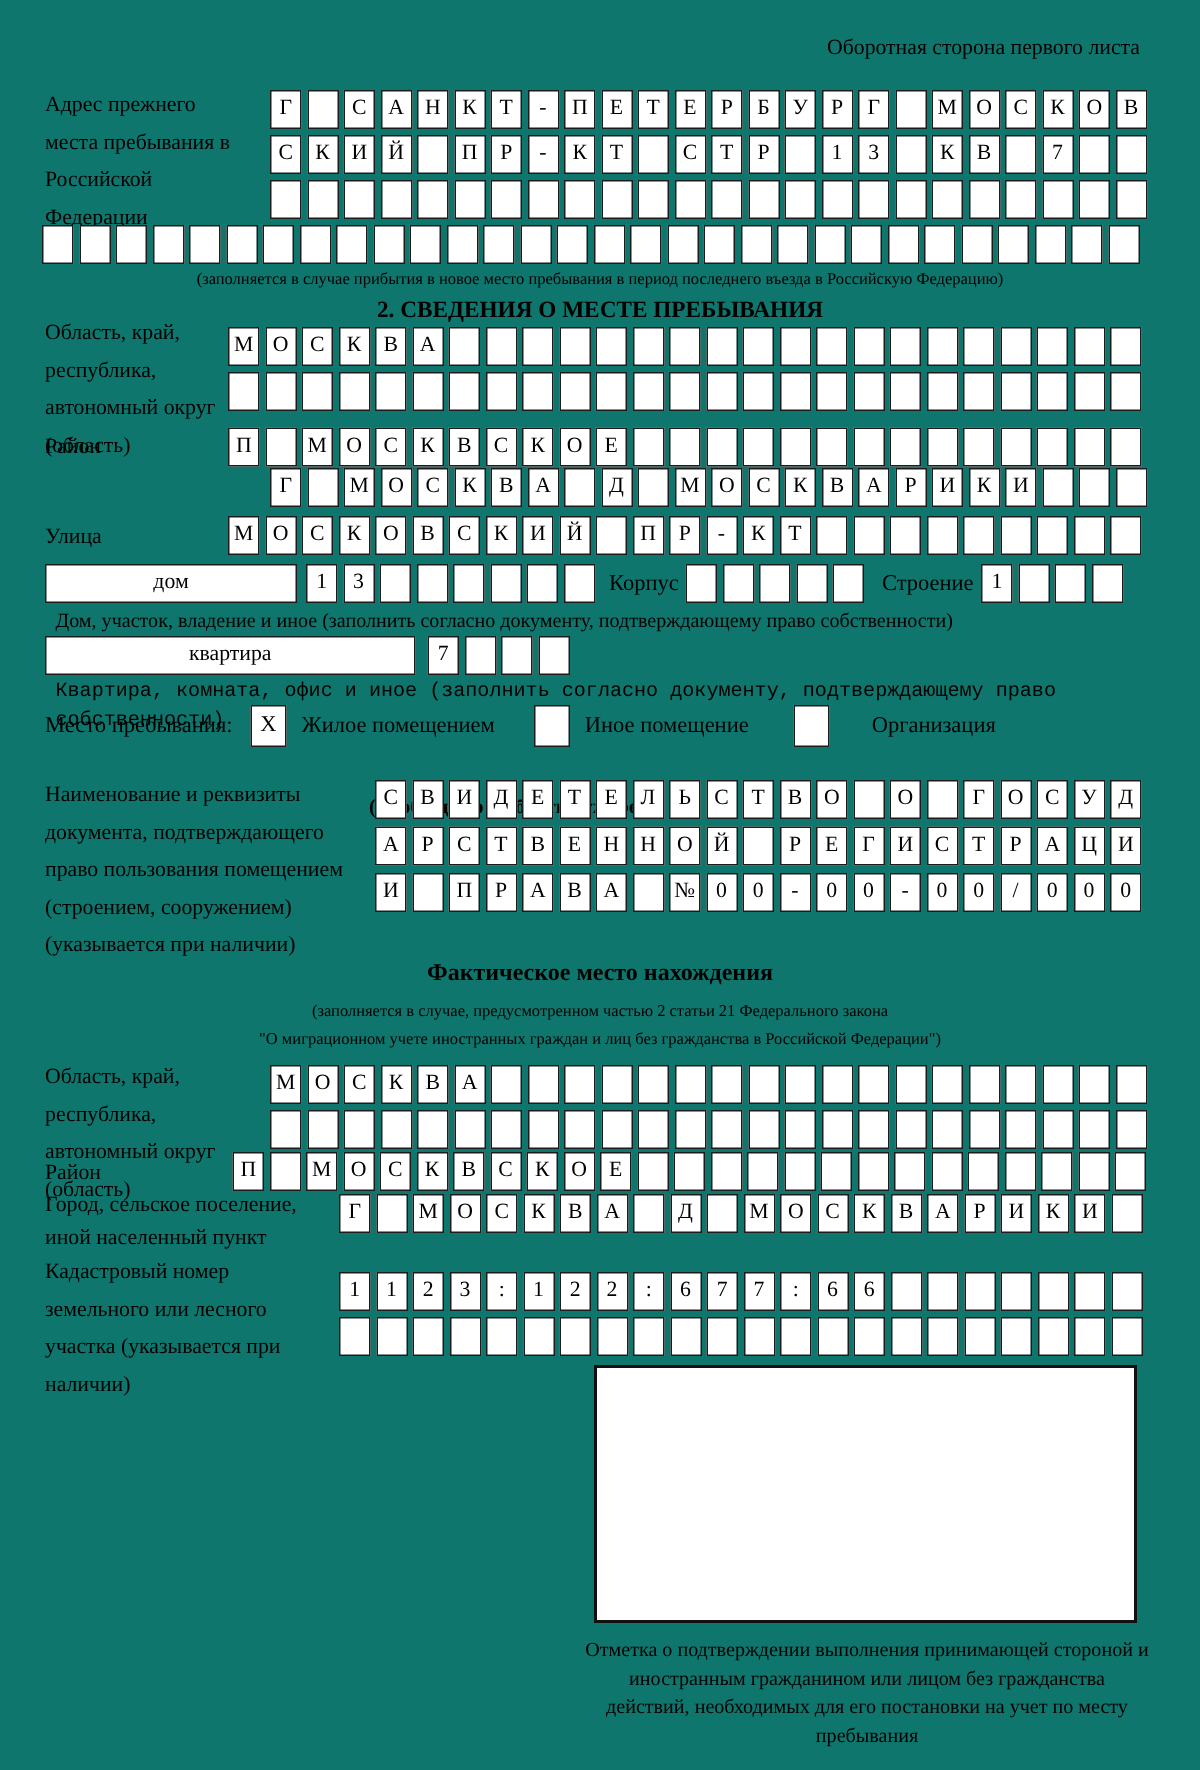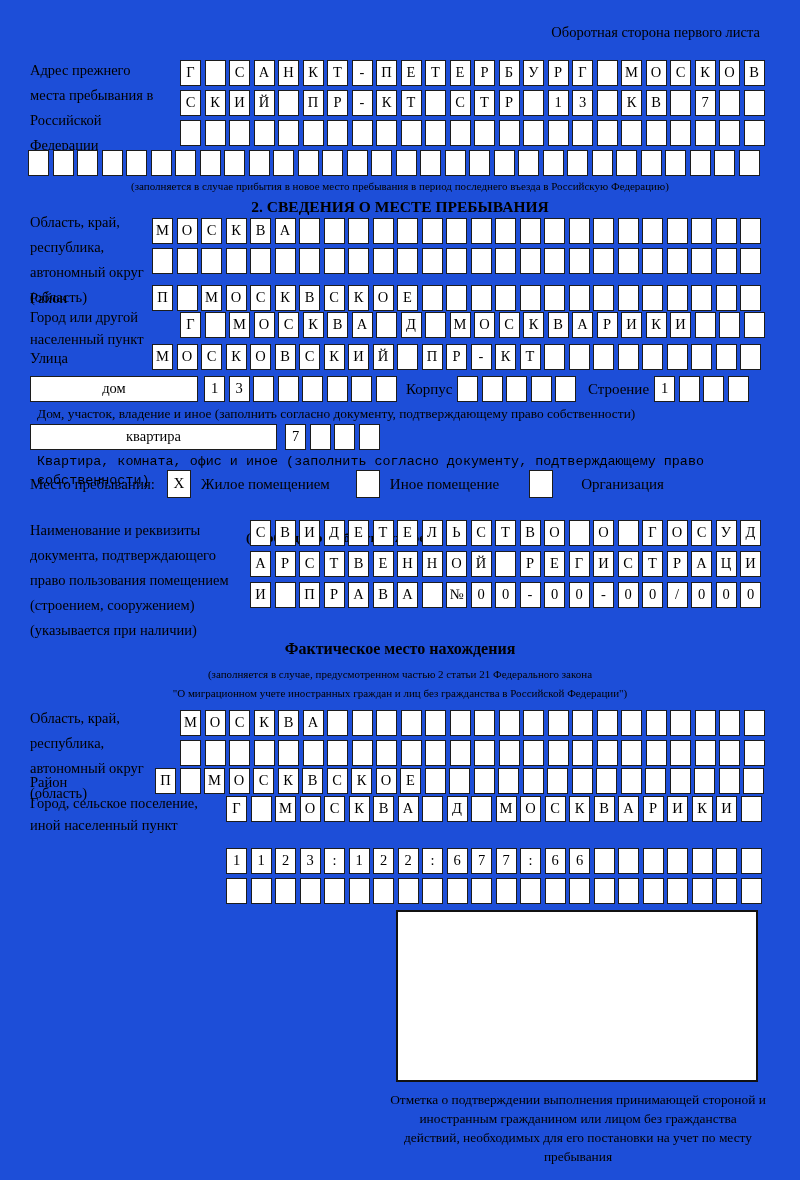--- a/index.html
+++ b/index.html
@@ -1,19 +1,19 @@
 <!DOCTYPE html>
 <html><head>
 <meta charset="utf-8">
 <style>
   html,body { margin:0; padding:0; background:#ffffff; }
   .page {
     position:relative;
     width:800px; height:1180px;
-    background:#1d4ed8;
+    background:#0f766e;
     color:#000;
     font-family:"Liberation Serif", serif;
     overflow:hidden;
   }
   .abs { position:absolute; }
   .lbl { font-size:14.5px; line-height:25px; }
   .small { font-size:11px; }
   .center { text-align:center; width:800px; left:0; }
   .bold { font-weight:bold; }
   .grid-row { white-space:nowrap; height:26px; margin-bottom:4px; }
@@ -71,21 +71,20 @@
 
   <div class="abs lbl" style="left:30px; top:210px; width:116px;">Область, край, республика, автономный округ (область)</div>
   <div class="abs" style="left:152px; top:218px;">
     <div class="grid-row"><span class="cb">М</span><span class="cb">О</span><span class="cb">С</span><span class="cb">К</span><span class="cb">В</span><span class="cb">А</span><span class="cb"></span><span class="cb"></span><span class="cb"></span><span class="cb"></span><span class="cb"></span><span class="cb"></span><span class="cb"></span><span class="cb"></span><span class="cb"></span><span class="cb"></span><span class="cb"></span><span class="cb"></span><span class="cb"></span><span class="cb"></span><span class="cb"></span><span class="cb"></span><span class="cb"></span><span class="cb"></span><span class="cb"></span></div>
     <div class="grid-row"><span class="cb"></span><span class="cb"></span><span class="cb"></span><span class="cb"></span><span class="cb"></span><span class="cb"></span><span class="cb"></span><span class="cb"></span><span class="cb"></span><span class="cb"></span><span class="cb"></span><span class="cb"></span><span class="cb"></span><span class="cb"></span><span class="cb"></span><span class="cb"></span><span class="cb"></span><span class="cb"></span><span class="cb"></span><span class="cb"></span><span class="cb"></span><span class="cb"></span><span class="cb"></span><span class="cb"></span><span class="cb"></span></div>
   </div>
 
   <div class="abs lbl" style="left:30px; top:286px;">Район</div>
   <div class="abs grid-row" style="left:152px; top:285px;"><span class="cb">П</span><span class="cb"></span><span class="cb">М</span><span class="cb">О</span><span class="cb">С</span><span class="cb">К</span><span class="cb">В</span><span class="cb">С</span><span class="cb">К</span><span class="cb">О</span><span class="cb">Е</span><span class="cb"></span><span class="cb"></span><span class="cb"></span><span class="cb"></span><span class="cb"></span><span class="cb"></span><span class="cb"></span><span class="cb"></span><span class="cb"></span><span class="cb"></span><span class="cb"></span><span class="cb"></span><span class="cb"></span><span class="cb"></span></div>
 
-  <div class="abs lbl" style="left:30px; top:306px; width:136px; line-height:22px;">Город или другой населенный пункт</div>
   <div class="abs grid-row" style="left:180px; top:312px;"><span class="cb">Г</span><span class="cb"></span><span class="cb">М</span><span class="cb">О</span><span class="cb">С</span><span class="cb">К</span><span class="cb">В</span><span class="cb">А</span><span class="cb"></span><span class="cb">Д</span><span class="cb"></span><span class="cb">М</span><span class="cb">О</span><span class="cb">С</span><span class="cb">К</span><span class="cb">В</span><span class="cb">А</span><span class="cb">Р</span><span class="cb">И</span><span class="cb">К</span><span class="cb">И</span><span class="cb"></span><span class="cb"></span><span class="cb"></span></div>
 
   <div class="abs lbl" style="left:30px; top:346px;">Улица</div>
   <div class="abs grid-row" style="left:152px; top:344px;"><span class="cb">М</span><span class="cb">О</span><span class="cb">С</span><span class="cb">К</span><span class="cb">О</span><span class="cb">В</span><span class="cb">С</span><span class="cb">К</span><span class="cb">И</span><span class="cb">Й</span><span class="cb"></span><span class="cb">П</span><span class="cb">Р</span><span class="cb">-</span><span class="cb">К</span><span class="cb">Т</span><span class="cb"></span><span class="cb"></span><span class="cb"></span><span class="cb"></span><span class="cb"></span><span class="cb"></span><span class="cb"></span><span class="cb"></span><span class="cb"></span></div>
 
   <div class="abs flexrow" style="left:30px; top:376px;">
     <span class="widebox" style="width:168px; margin-right:6px;">дом</span>
     <span class="grid-row"><span class="cb">1</span><span class="cb">3</span><span class="cb"></span><span class="cb"></span><span class="cb"></span><span class="cb"></span><span class="cb"></span><span class="cb"></span></span>
     <span class="inline-label" style="margin:0 5px 0 6px;">Корпус</span>
     <span class="grid-row"><span class="cb"></span><span class="cb"></span><span class="cb"></span><span class="cb"></span><span class="cb"></span></span>
@@ -127,20 +126,21 @@
     <div class="grid-row"><span class="cb">М</span><span class="cb">О</span><span class="cb">С</span><span class="cb">К</span><span class="cb">В</span><span class="cb">А</span><span class="cb"></span><span class="cb"></span><span class="cb"></span><span class="cb"></span><span class="cb"></span><span class="cb"></span><span class="cb"></span><span class="cb"></span><span class="cb"></span><span class="cb"></span><span class="cb"></span><span class="cb"></span><span class="cb"></span><span class="cb"></span><span class="cb"></span><span class="cb"></span><span class="cb"></span><span class="cb"></span></div>
     <div class="grid-row"><span class="cb"></span><span class="cb"></span><span class="cb"></span><span class="cb"></span><span class="cb"></span><span class="cb"></span><span class="cb"></span><span class="cb"></span><span class="cb"></span><span class="cb"></span><span class="cb"></span><span class="cb"></span><span class="cb"></span><span class="cb"></span><span class="cb"></span><span class="cb"></span><span class="cb"></span><span class="cb"></span><span class="cb"></span><span class="cb"></span><span class="cb"></span><span class="cb"></span><span class="cb"></span><span class="cb"></span></div>
   </div>
 
   <div class="abs lbl" style="left:30px; top:770px;">Район</div>
   <div class="abs grid-row" style="left:155px; top:768px;"><span class="cb">П</span><span class="cb"></span><span class="cb">М</span><span class="cb">О</span><span class="cb">С</span><span class="cb">К</span><span class="cb">В</span><span class="cb">С</span><span class="cb">К</span><span class="cb">О</span><span class="cb">Е</span><span class="cb"></span><span class="cb"></span><span class="cb"></span><span class="cb"></span><span class="cb"></span><span class="cb"></span><span class="cb"></span><span class="cb"></span><span class="cb"></span><span class="cb"></span><span class="cb"></span><span class="cb"></span><span class="cb"></span><span class="cb"></span></div>
 
   <div class="abs lbl" style="left:30px; top:792px; width:196px; line-height:22px;">Город, сельское поселение, иной населенный пункт</div>
   <div class="abs grid-row" style="left:226px; top:796px;"><span class="cb">Г</span><span class="cb"></span><span class="cb">М</span><span class="cb">О</span><span class="cb">С</span><span class="cb">К</span><span class="cb">В</span><span class="cb">А</span><span class="cb"></span><span class="cb">Д</span><span class="cb"></span><span class="cb">М</span><span class="cb">О</span><span class="cb">С</span><span class="cb">К</span><span class="cb">В</span><span class="cb">А</span><span class="cb">Р</span><span class="cb">И</span><span class="cb">К</span><span class="cb">И</span><span class="cb"></span></div>
 
+  <div class="abs lbl" style="left:30px; top:836px; width:170px;">Кадастровый номер земельного или лесного участка (указывается при наличии)</div>
   <div class="abs" style="left:226px; top:848px;">
     <div class="grid-row"><span class="cb">1</span><span class="cb">1</span><span class="cb">2</span><span class="cb">3</span><span class="cb">:</span><span class="cb">1</span><span class="cb">2</span><span class="cb">2</span><span class="cb">:</span><span class="cb">6</span><span class="cb">7</span><span class="cb">7</span><span class="cb">:</span><span class="cb">6</span><span class="cb">6</span><span class="cb"></span><span class="cb"></span><span class="cb"></span><span class="cb"></span><span class="cb"></span><span class="cb"></span><span class="cb"></span></div>
     <div class="grid-row"><span class="cb"></span><span class="cb"></span><span class="cb"></span><span class="cb"></span><span class="cb"></span><span class="cb"></span><span class="cb"></span><span class="cb"></span><span class="cb"></span><span class="cb"></span><span class="cb"></span><span class="cb"></span><span class="cb"></span><span class="cb"></span><span class="cb"></span><span class="cb"></span><span class="cb"></span><span class="cb"></span><span class="cb"></span><span class="cb"></span><span class="cb"></span><span class="cb"></span></div>
   </div>
 
   <div class="abs stamp-box" style="left:396px; top:910px; width:362px; height:172px;"></div>
   <div class="abs caption" style="left:390px; top:1090px; width:376px; text-align:center;">Отметка о подтверждении выполнения принимающей стороной и иностранным гражданином или лицом без гражданства действий, необходимых для его постановки на учет по месту пребывания</div>
 
 </div>
 

